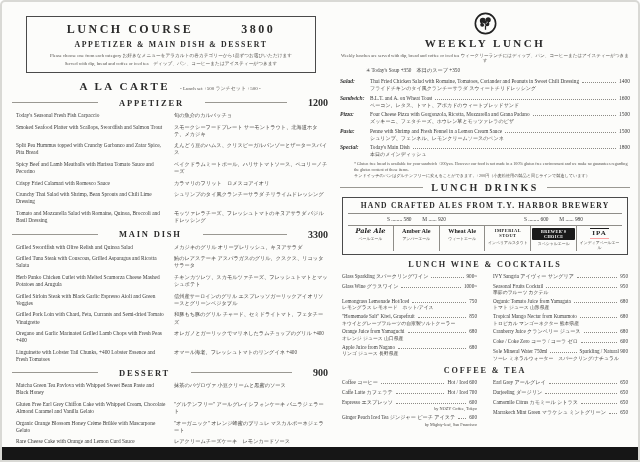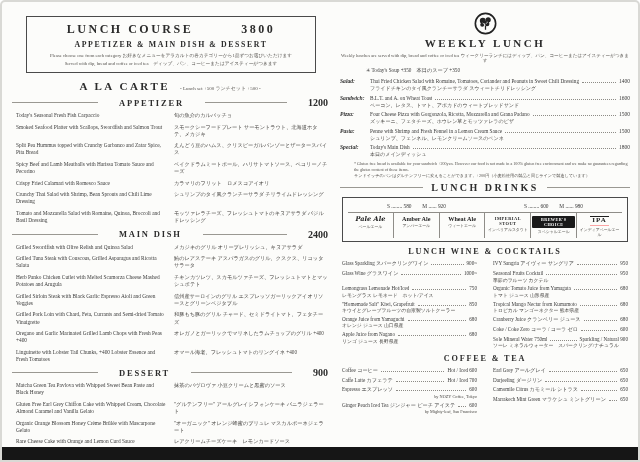--- a/index.html
+++ b/index.html
@@ -124,21 +124,21 @@
       </div>
         <div class="dish">
         <div class="dish-en">Tomato and Mozzarella Salad with Romaine, Quinoa, Broccoli and Basil Dressing</div>
         <div class="dish-jp">モッツァレラチーズ、フレッシュトマトのキヌアサラダ バジルドレッシング</div>
       </div>
 
       <div class="sec-head">
         <span class="rule r-fixed"></span>
         <span class="sec-title">MAIN DISH</span>
         <span class="rule r-grow"></span>
-        <span class="sec-price">2400</span>
+        <span class="sec-price">3300</span>
       </div>
       <div class="dish">
         <div class="dish-en">Grilled Swordfish with Olive Relish and Quinoa Salad</div>
         <div class="dish-jp">メカジキのグリル オリーブレリッシュ、キヌアサラダ</div>
       </div>
         <div class="dish">
         <div class="dish-en">Grilled Tuna Steak with Couscous, Grilled Asparagus and Ricotta Salata</div>
         <div class="dish-jp">鮪のレアステーキ アスパラガスのグリル、クスクス、リコッタサラータ</div>
       </div>
         <div class="dish">
@@ -273,20 +273,21 @@
         <div>サンドイッチのパンはグルテンフリーに変えることができます。+200円（小麦粉使用の製品と同じラインで製造しています）</div>
       </div>
 
       <div class="drinks-head">
         <span class="rule r-grow"></span>
         <span class="drinks-title">LUNCH DRINKS</span>
         <span class="rule r-grow"></span>
       </div>
 
       <div class="beer-box">
+        <div class="beer-title">HAND CRAFTED ALES FROM T.Y. HARBOR BREWERY</div>
         <div class="beer-prices">
           <div class="beer-price-cell">S ........ 580　　M ...... 920</div>
           <div class="beer-price-cell">S ........ 600　　M ...... 980</div>
         </div>
         <div class="beer-cols">
           <div class="beer-cell">
             <div class="beer-en script">Pale Ale</div>
             <div class="beer-jp">ペールエール</div>
           </div>
           <div class="beer-cell">

